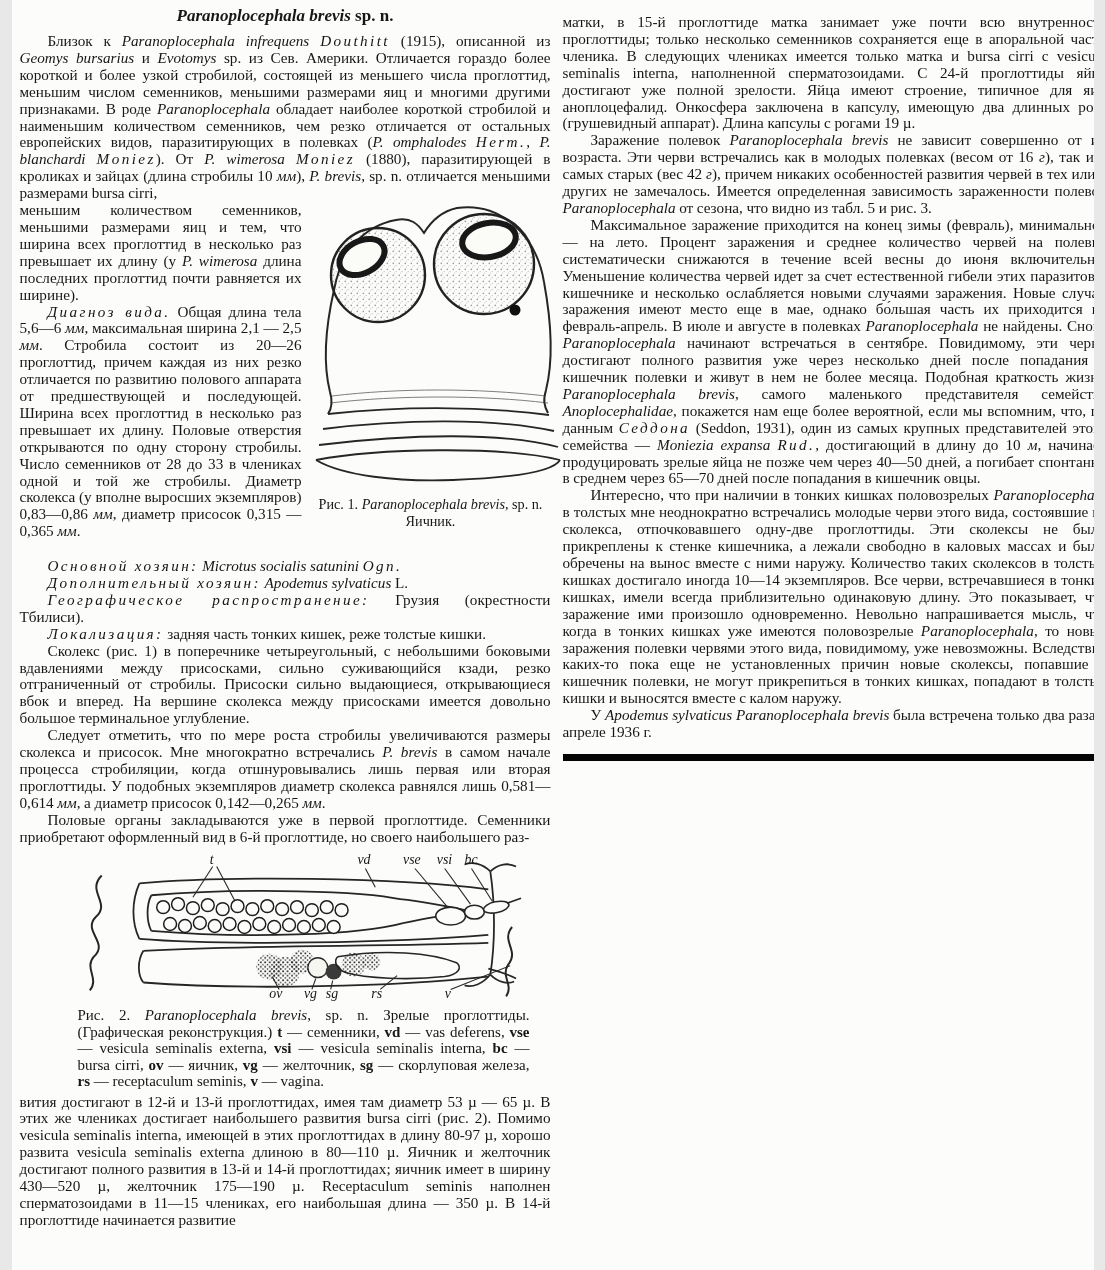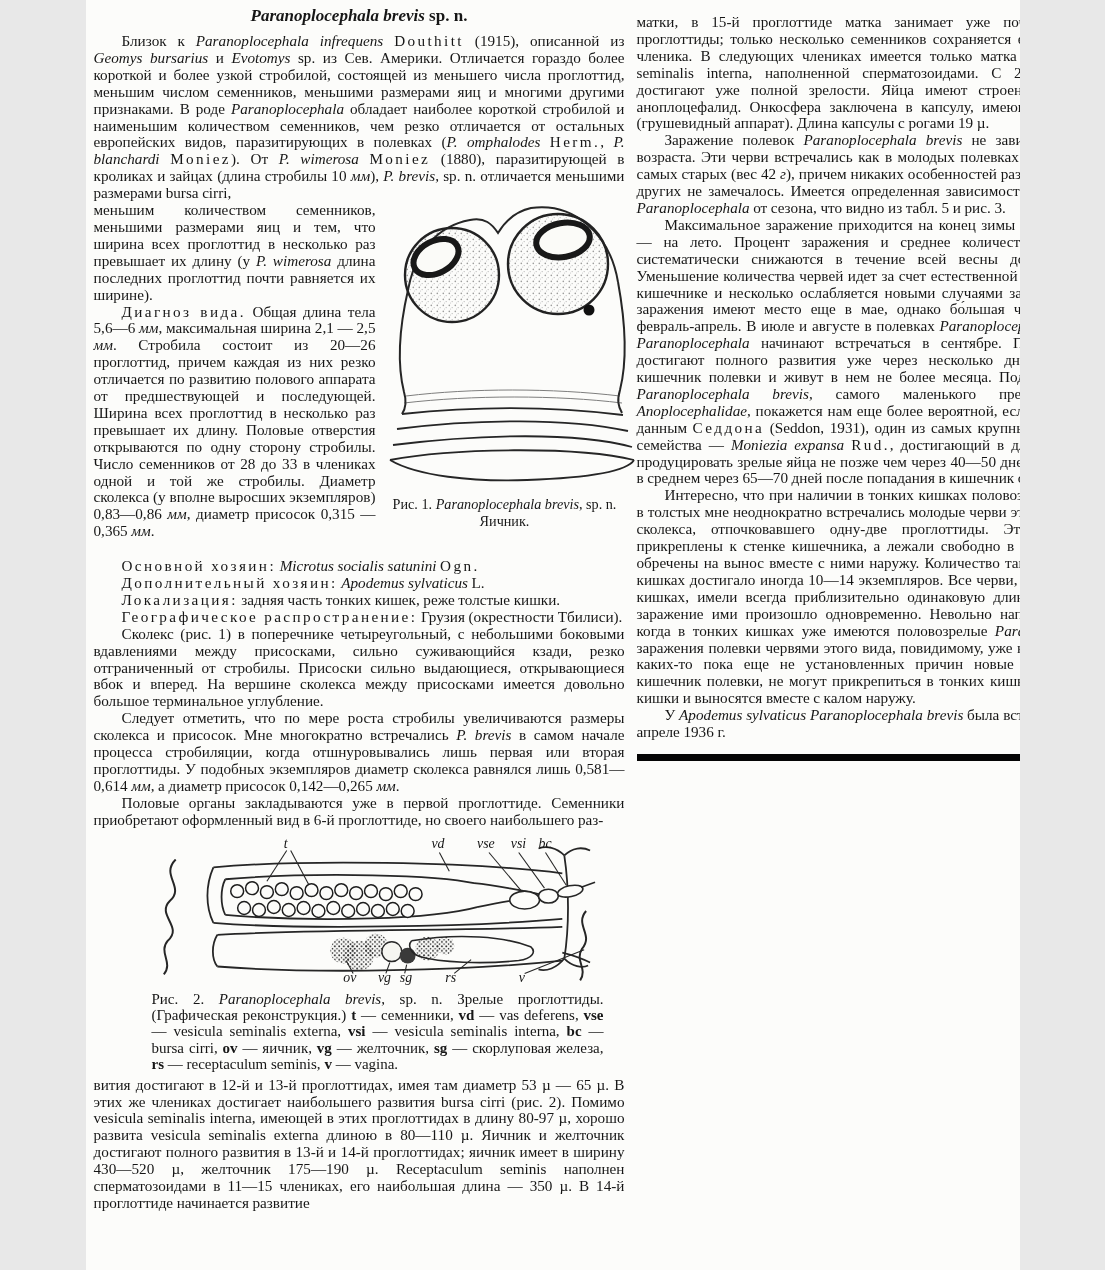--- a/index.html
+++ b/index.html
@@ -1,27 +1,27 @@
 <!DOCTYPE html>
 <html><head>
 <meta charset="utf-8">
 <style>
   html,body{margin:0;padding:0;background:#e8e8e8;}
   .page{
-    position:relative;width:934px;height:1270px;background:#fcfcfa;
+    position:relative;width:1082px;height:1270px;background:#fcfcfa;
     font-family:"Liberation Serif","DejaVu Serif",serif;color:#161616;
     overflow:hidden;margin:0 auto;
   }
   .col{position:absolute;top:0;}
   .col-left{left:8px;width:531px;}
   .col-right{left:551px;width:544px;top:14px;}
   p.j{margin:0;text-align:justify;font-size:15.2px;line-height:16.9px;word-spacing:-0.2px;}
   .ind{text-indent:28px;}
   .gap{margin-top:6px;}
-  .sp{letter-spacing:2.4px;}
+  .sp{letter-spacing:2.4px;font-style:italic;}
   .title{
     text-align:center;font-size:17px;margin:6px 0 7px 0;
     font-weight:bold;
   }
   .title .it{font-style:italic;}
   .narrowwrap{width:282px;min-height:356px;}
   .fig1{position:absolute;left:286px;top:190px;width:250px;text-align:center;}
   .fig1 svg{display:block;margin:0 auto;}
   .figcap{font-size:14.2px;line-height:16.6px;margin-top:16px;}
   .fig2{margin:4px 0 2px 48px;}
@@ -77,22 +77,22 @@
       </div>
     </div>
 
     <div class="narrowwrap">
       <p class="j">меньшим количеством семенников, меньшими размерами яиц и тем, что ширина всех проглоттид в несколько раз превышает их длину (у <i>P. wimerosa</i> длина последних проглоттид почти равняется их ширине).</p>
       <p class="j ind"><span class="sp">Диагноз вида.</span> Общая длина тела 5,6—6 <i>мм</i>, максимальная ширина 2,1 — 2,5 <i>мм</i>. Стробила состоит из 20—26 проглоттид, причем каждая из них резко отличается по развитию полового аппарата от предшествующей и последующей. Ширина всех проглоттид в несколько раз превышает их длину. Половые отверстия открываются по одну сторону стробилы. Число семенников от 28 до 33 в члениках одной и той же стробилы. Диаметр сколекса (у вполне выросших экземпляров) 0,83—0,86 <i>мм</i>, диаметр присосок 0,315 — 0,365 <i>мм</i>.</p>
     </div>
 
     <p class="j ind"><span class="sp">Основной хозяин:</span> <i>Microtus socialis satunini</i> <span class="sp">Ogn.</span></p>
     <p class="j ind"><span class="sp">Дополнительный хозяин:</span> <i>Apodemus sylvaticus</i> L.</p>
+    <p class="j ind"><span class="sp">Географическое распространение:</span> Грузия (окрестности Тбилиси).</p>
     <p class="j ind"><span class="sp">Локализация:</span> задняя часть тонких кишек, реже толстые кишки.</p>
-    <p class="j ind"><span class="sp">Географическое распространение:</span> Грузия (окрестности Тбилиси).</p>
     <p class="j ind">Сколекс (рис. 1) в поперечнике четыреугольный, с небольшими боковыми вдавлениями между присосками, сильно суживающийся кзади, резко отграниченный от стробилы. Присоски сильно выдающиеся, открывающиеся вбок и вперед. На вершине сколекса между присосками имеется довольно большое терминальное углубление.</p>
     <p class="j ind">Следует отметить, что по мере роста стробилы увеличиваются размеры сколекса и присосок. Мне многократно встречались <i>P. brevis</i> в самом начале процесса стробиляции, когда отшнуровывались лишь первая или вторая проглоттиды. У подобных экземпляров диаметр сколекса равнялся лишь 0,581—0,614 <i>мм</i>, а диаметр присосок 0,142—0,265 <i>мм</i>.</p>
     <p class="j ind">Половые органы закладываются уже в первой проглоттиде. Семенники приобретают оформленный вид в 6-й проглоттиде, но своего наибольшего раз-</p>
 
     <div class="fig2">
       <svg width="456" height="152" viewBox="0 0 460 152">
         <defs>
           <pattern id="stip2" width="4.5" height="4.5" patternUnits="userSpaceOnUse">
             <circle cx="1" cy="1.2" r="1" fill="#2e2e2e"></circle>
             <circle cx="3.2" cy="3.4" r="0.8" fill="#1f1f1f"></circle>

